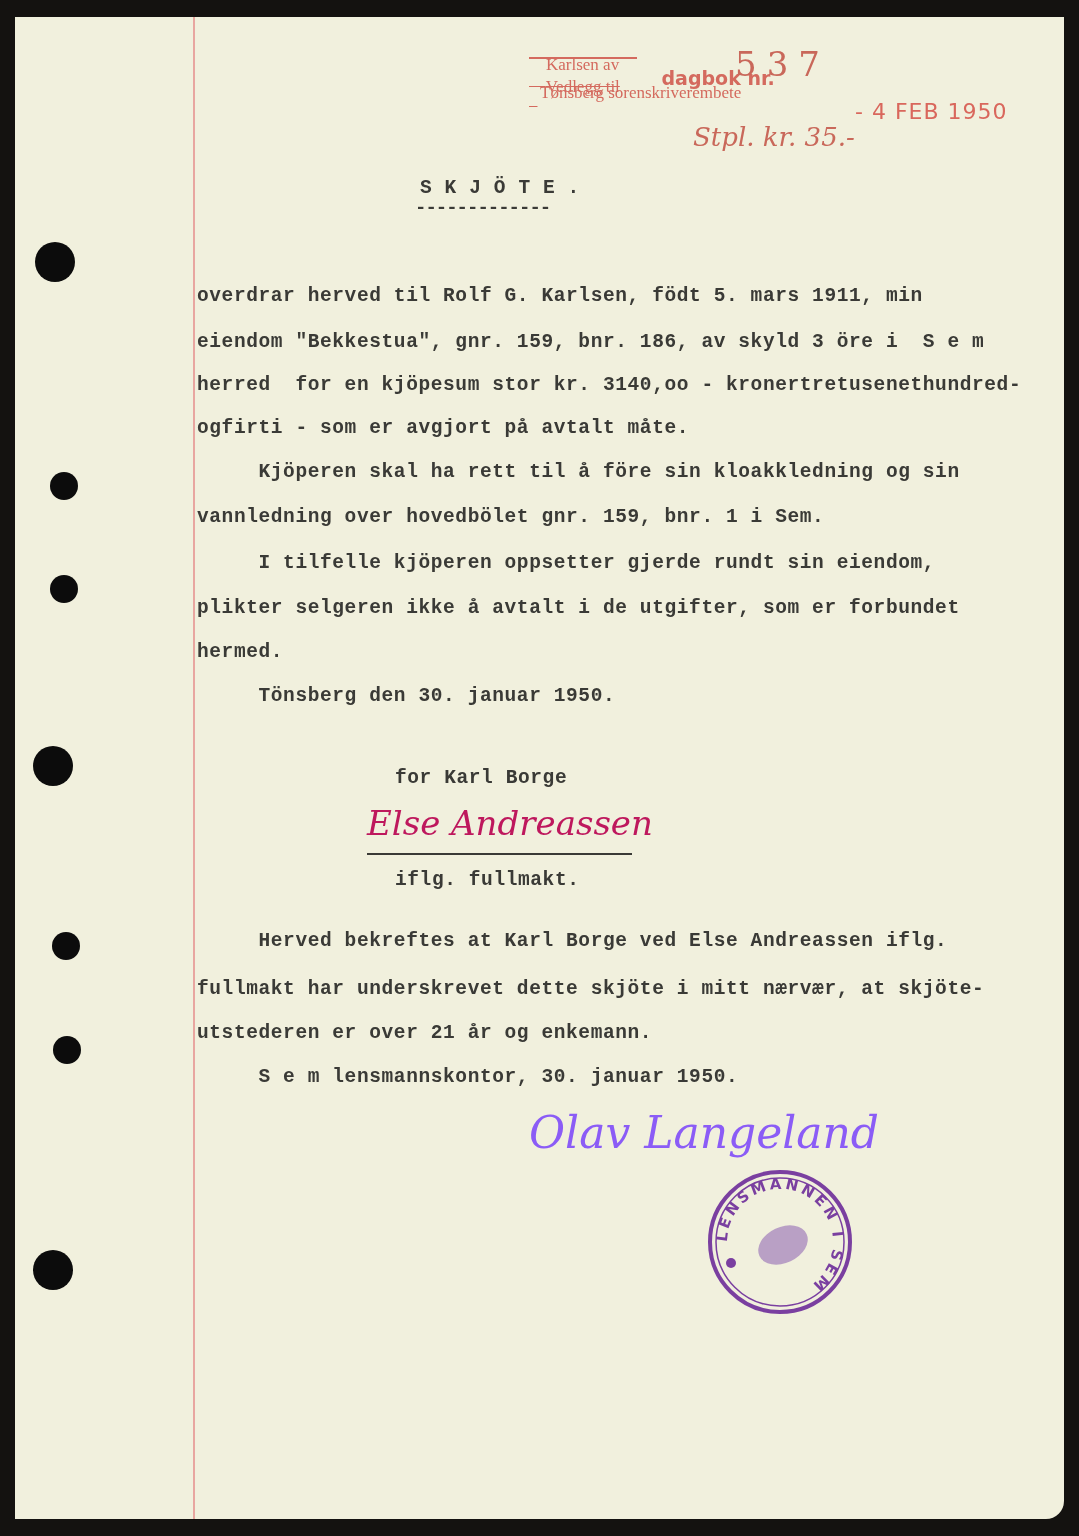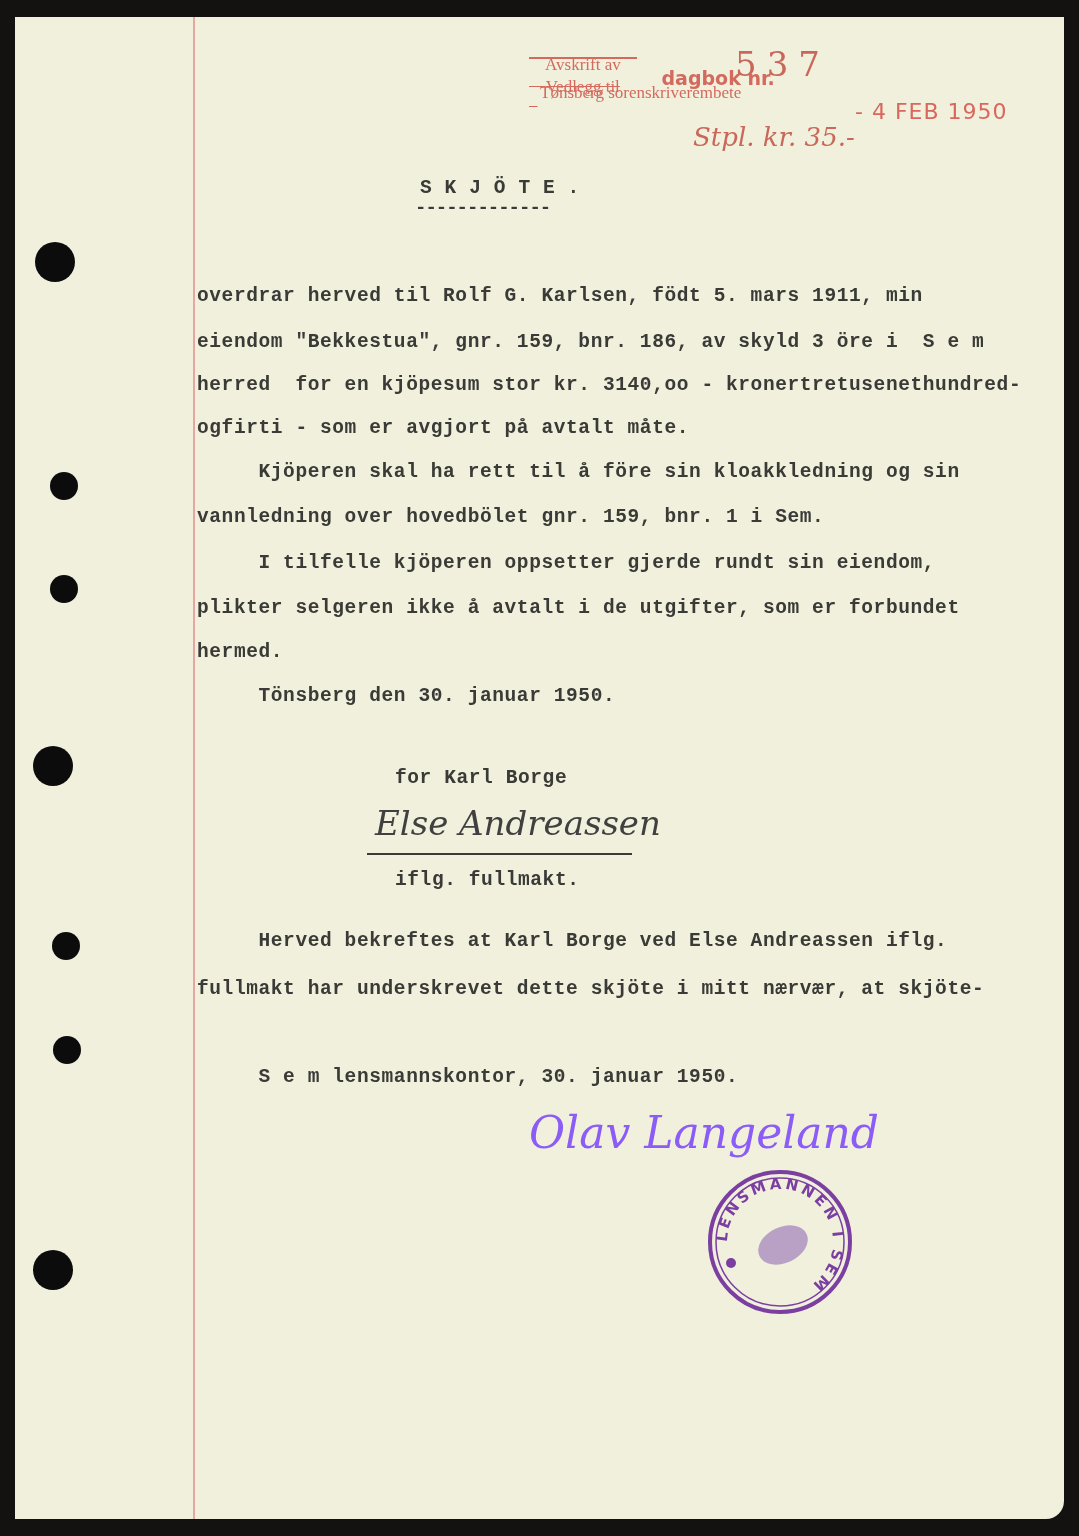--- a/index.html
+++ b/index.html
@@ -28,21 +28,21 @@
 
   <div class="hole" style="left:20px;top:225px;width:40px;height:40px;"></div>
   <div class="hole" style="left:35px;top:455px;width:28px;height:28px;"></div>
   <div class="hole" style="left:35px;top:558px;width:28px;height:28px;"></div>
   <div class="hole" style="left:18px;top:729px;width:40px;height:40px;"></div>
   <div class="hole" style="left:37px;top:915px;width:28px;height:28px;"></div>
   <div class="hole" style="left:38px;top:1019px;width:28px;height:28px;"></div>
   <div class="hole" style="left:18px;top:1233px;width:40px;height:40px;"></div>
 
   <div class="stamp" style="left:514px;top:18px;font-size:17px;">
-    <span>Avskrift av</span>
+    <span>Karlsen av</span>
   </div>
   <div style="position:absolute;left:514px;top:40px;width:108px;height:2px;background:#d46a5e;"></div>
   <div class="stamp strike" style="left:514px;top:40px;font-size:17px;">
     <span>Vedlegg til</span>
   </div>
   <div class="stamp bold" style="left:620px;top:28px;font-size:19px;">
     <span>dagbok nr.</span>
   </div>
   <div class="hand" style="left:720px;top:14px;font-size:34px;letter-spacing:10px;font-style:normal;">537</div>
   <div class="stamp" style="left:525px;top:66px;font-size:17px;">Tønsberg sorenskriverembete</div>
@@ -57,26 +57,27 @@
   <div class="typed" style="left:182px;top:357px;">herred  for en kjöpesum stor kr. 3140,oo - kronertretusenethundred-</div>
   <div class="typed" style="left:182px;top:400px;">ogfirti - som er avgjort på avtalt måte.</div>
   <div class="typed" style="left:182px;top:444px;">     Kjöperen skal ha rett til å före sin kloakkledning og sin</div>
   <div class="typed" style="left:182px;top:489px;">vannledning over hovedbölet gnr. 159, bnr. 1 i Sem.</div>
   <div class="typed" style="left:182px;top:535px;">     I tilfelle kjöperen oppsetter gjerde rundt sin eiendom,</div>
   <div class="typed" style="left:182px;top:580px;">plikter selgeren ikke å avtalt i de utgifter, som er forbundet</div>
   <div class="typed" style="left:182px;top:624px;">hermed.</div>
   <div class="typed" style="left:182px;top:668px;">     Tönsberg den 30. januar 1950.</div>
 
   <div class="typed" style="left:380px;top:750px;">for Karl Borge</div>
-  <div class="sig" style="left:360px;top:786px;font-size:34px;color:#404040;">Else Andreassen</div>
+  <div class="sig" style="left:352px;top:786px;font-size:34px;color:#be185d;">Else Andreassen</div>
   <div class="underline" style="left:352px;top:836px;width:265px;"></div>
   <div class="typed" style="left:380px;top:852px;">iflg. fullmakt.</div>
 
   <div class="typed" style="left:182px;top:913px;">     Herved bekreftes at Karl Borge ved Else Andreassen iflg.</div>
   <div class="typed" style="left:182px;top:961px;">fullmakt har underskrevet dette skjöte i mitt nærvær, at skjöte-</div>
+  <div class="typed" style="left:182px;top:1005px;">utstederen er over 21 år og enkemann.</div>
   <div class="typed" style="left:182px;top:1049px;">     S e m lensmannskontor, 30. januar 1950.</div>
 
   <div class="sig" style="left:514px;top:1090px;font-size:44px;color:#8b5cf6;">Olav Langeland</div>
 
   <svg class="seal" style="left:690px;top:1150px;" width="150" height="150" viewBox="0 0 150 150">
     <defs>
       <path id="arcTop" d="M 22 75 A 53 53 0 1 1 75 128"></path>
     </defs>
     <circle cx="75" cy="75" r="70" fill="none" stroke="#7a3fa0" stroke-width="4"></circle>
     <circle cx="75" cy="75" r="64" fill="none" stroke="#7a3fa0" stroke-width="1.5"></circle>

